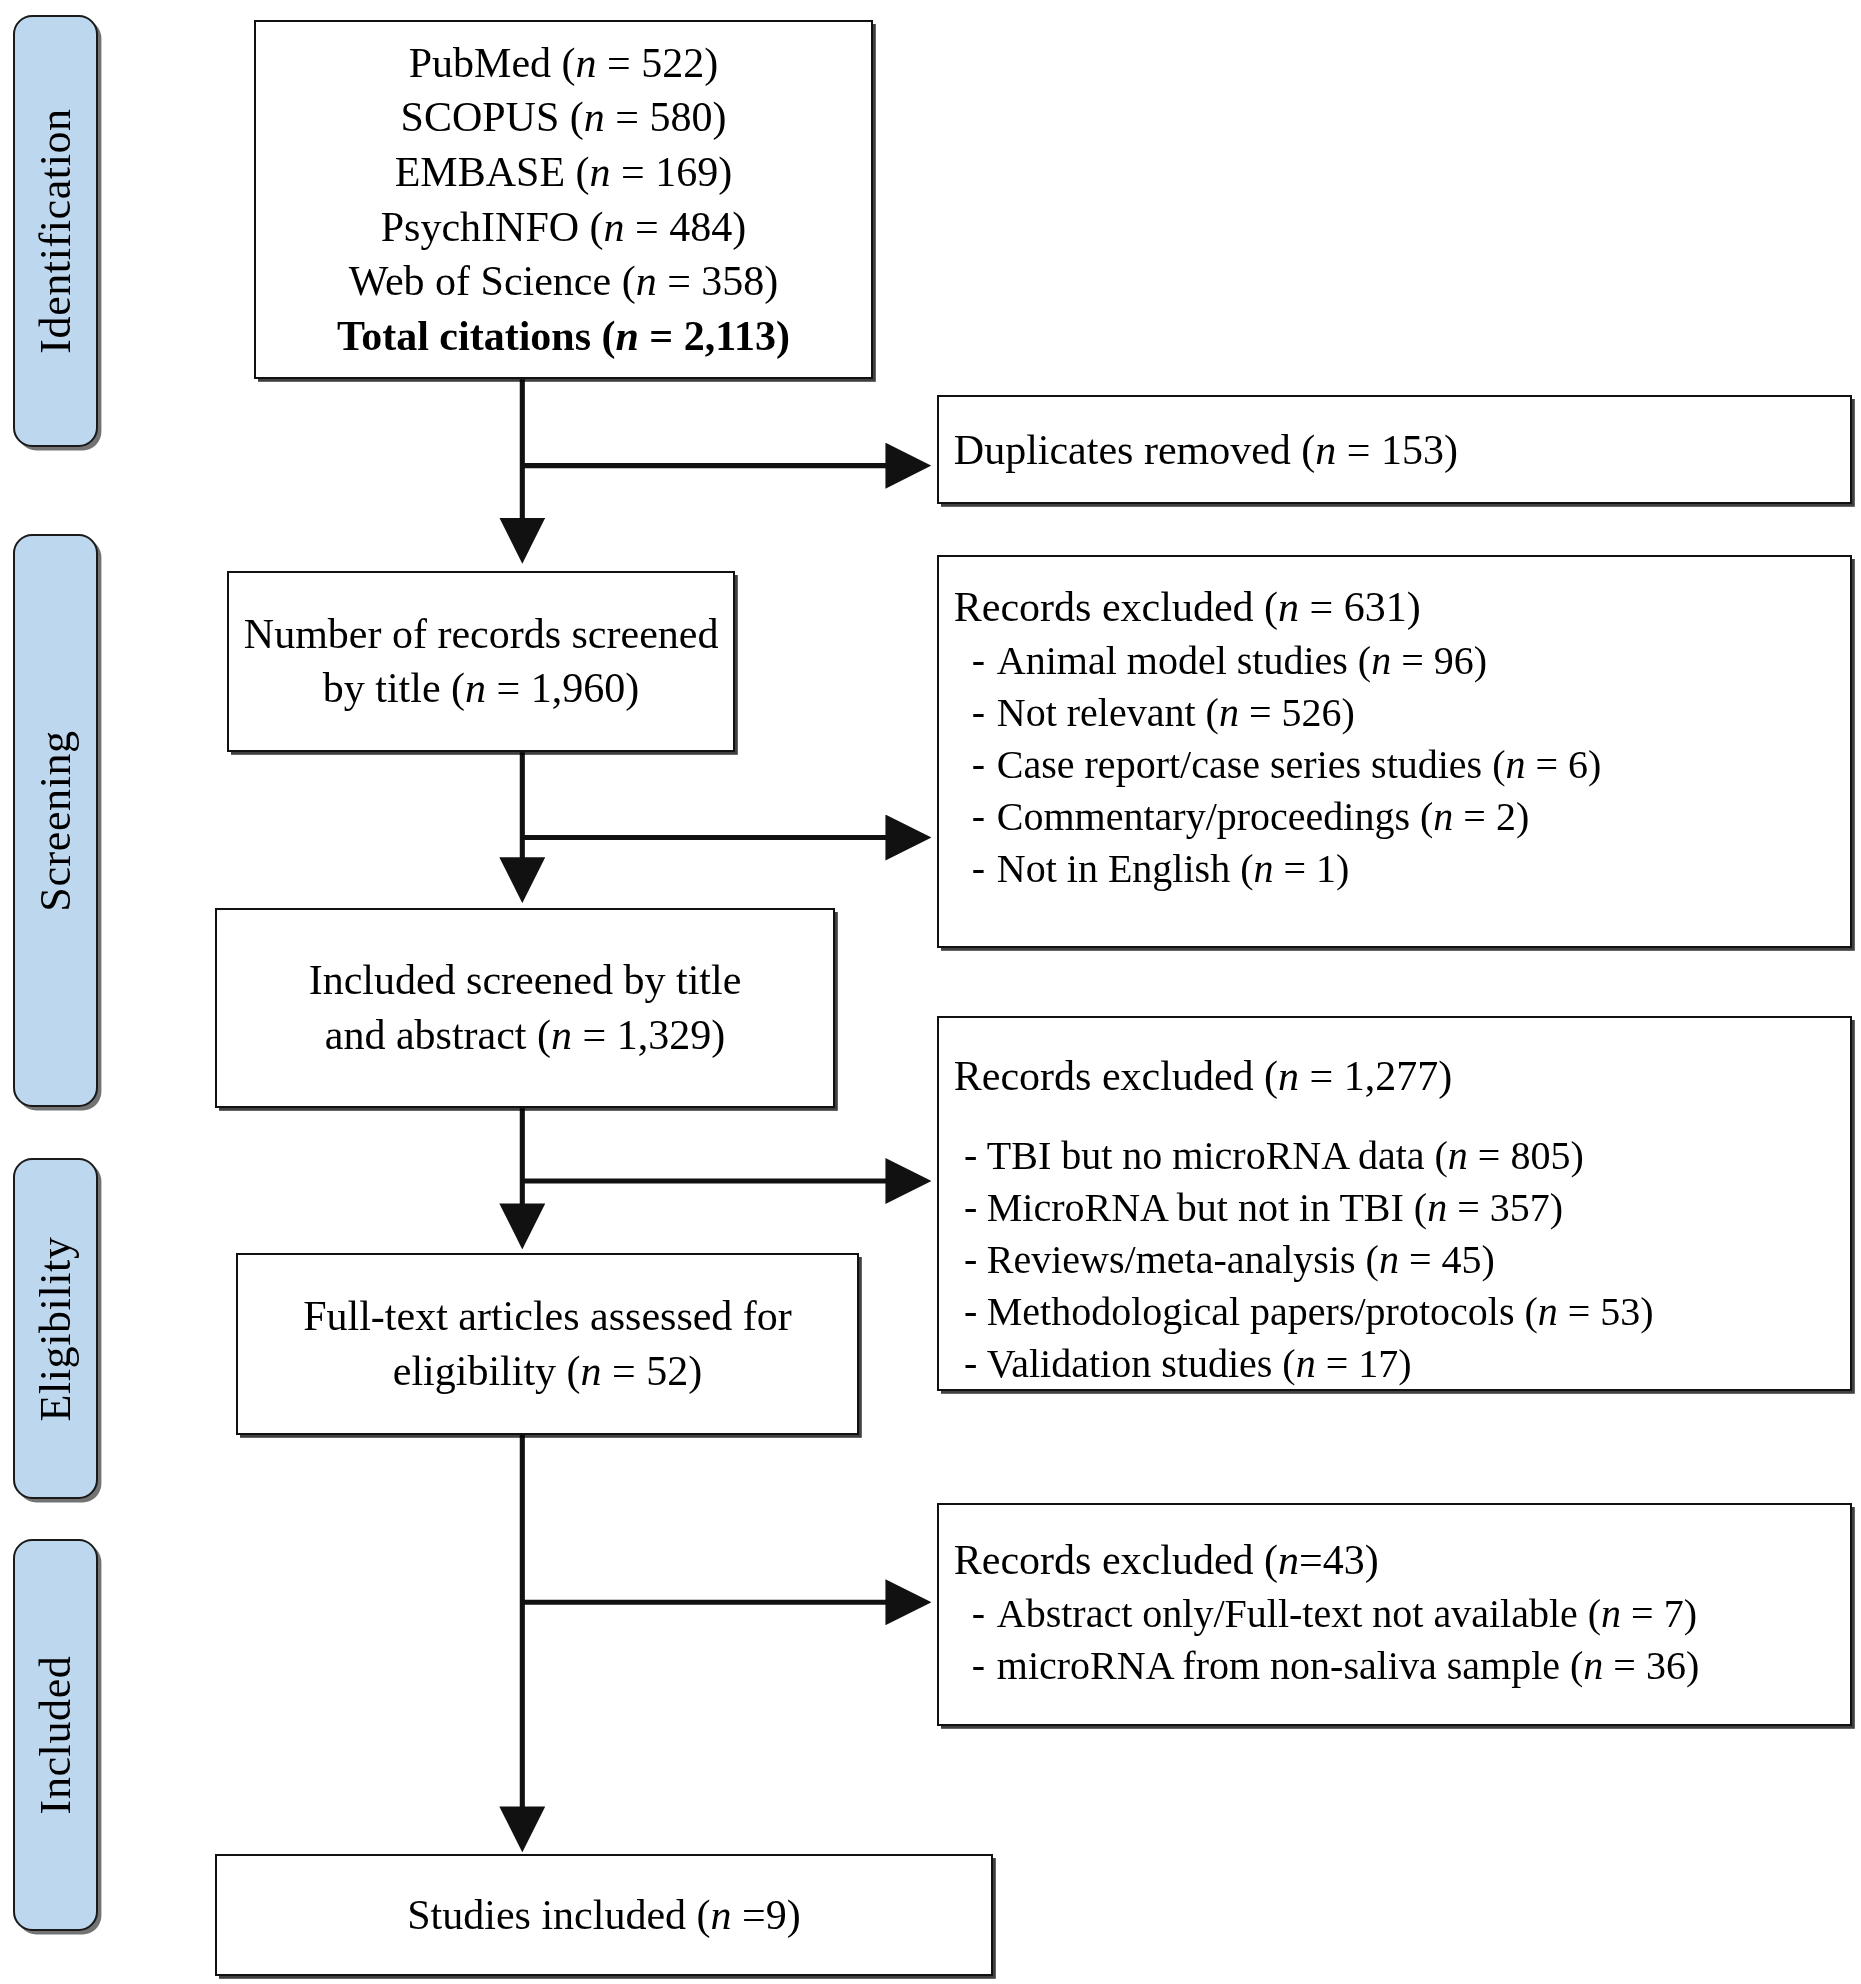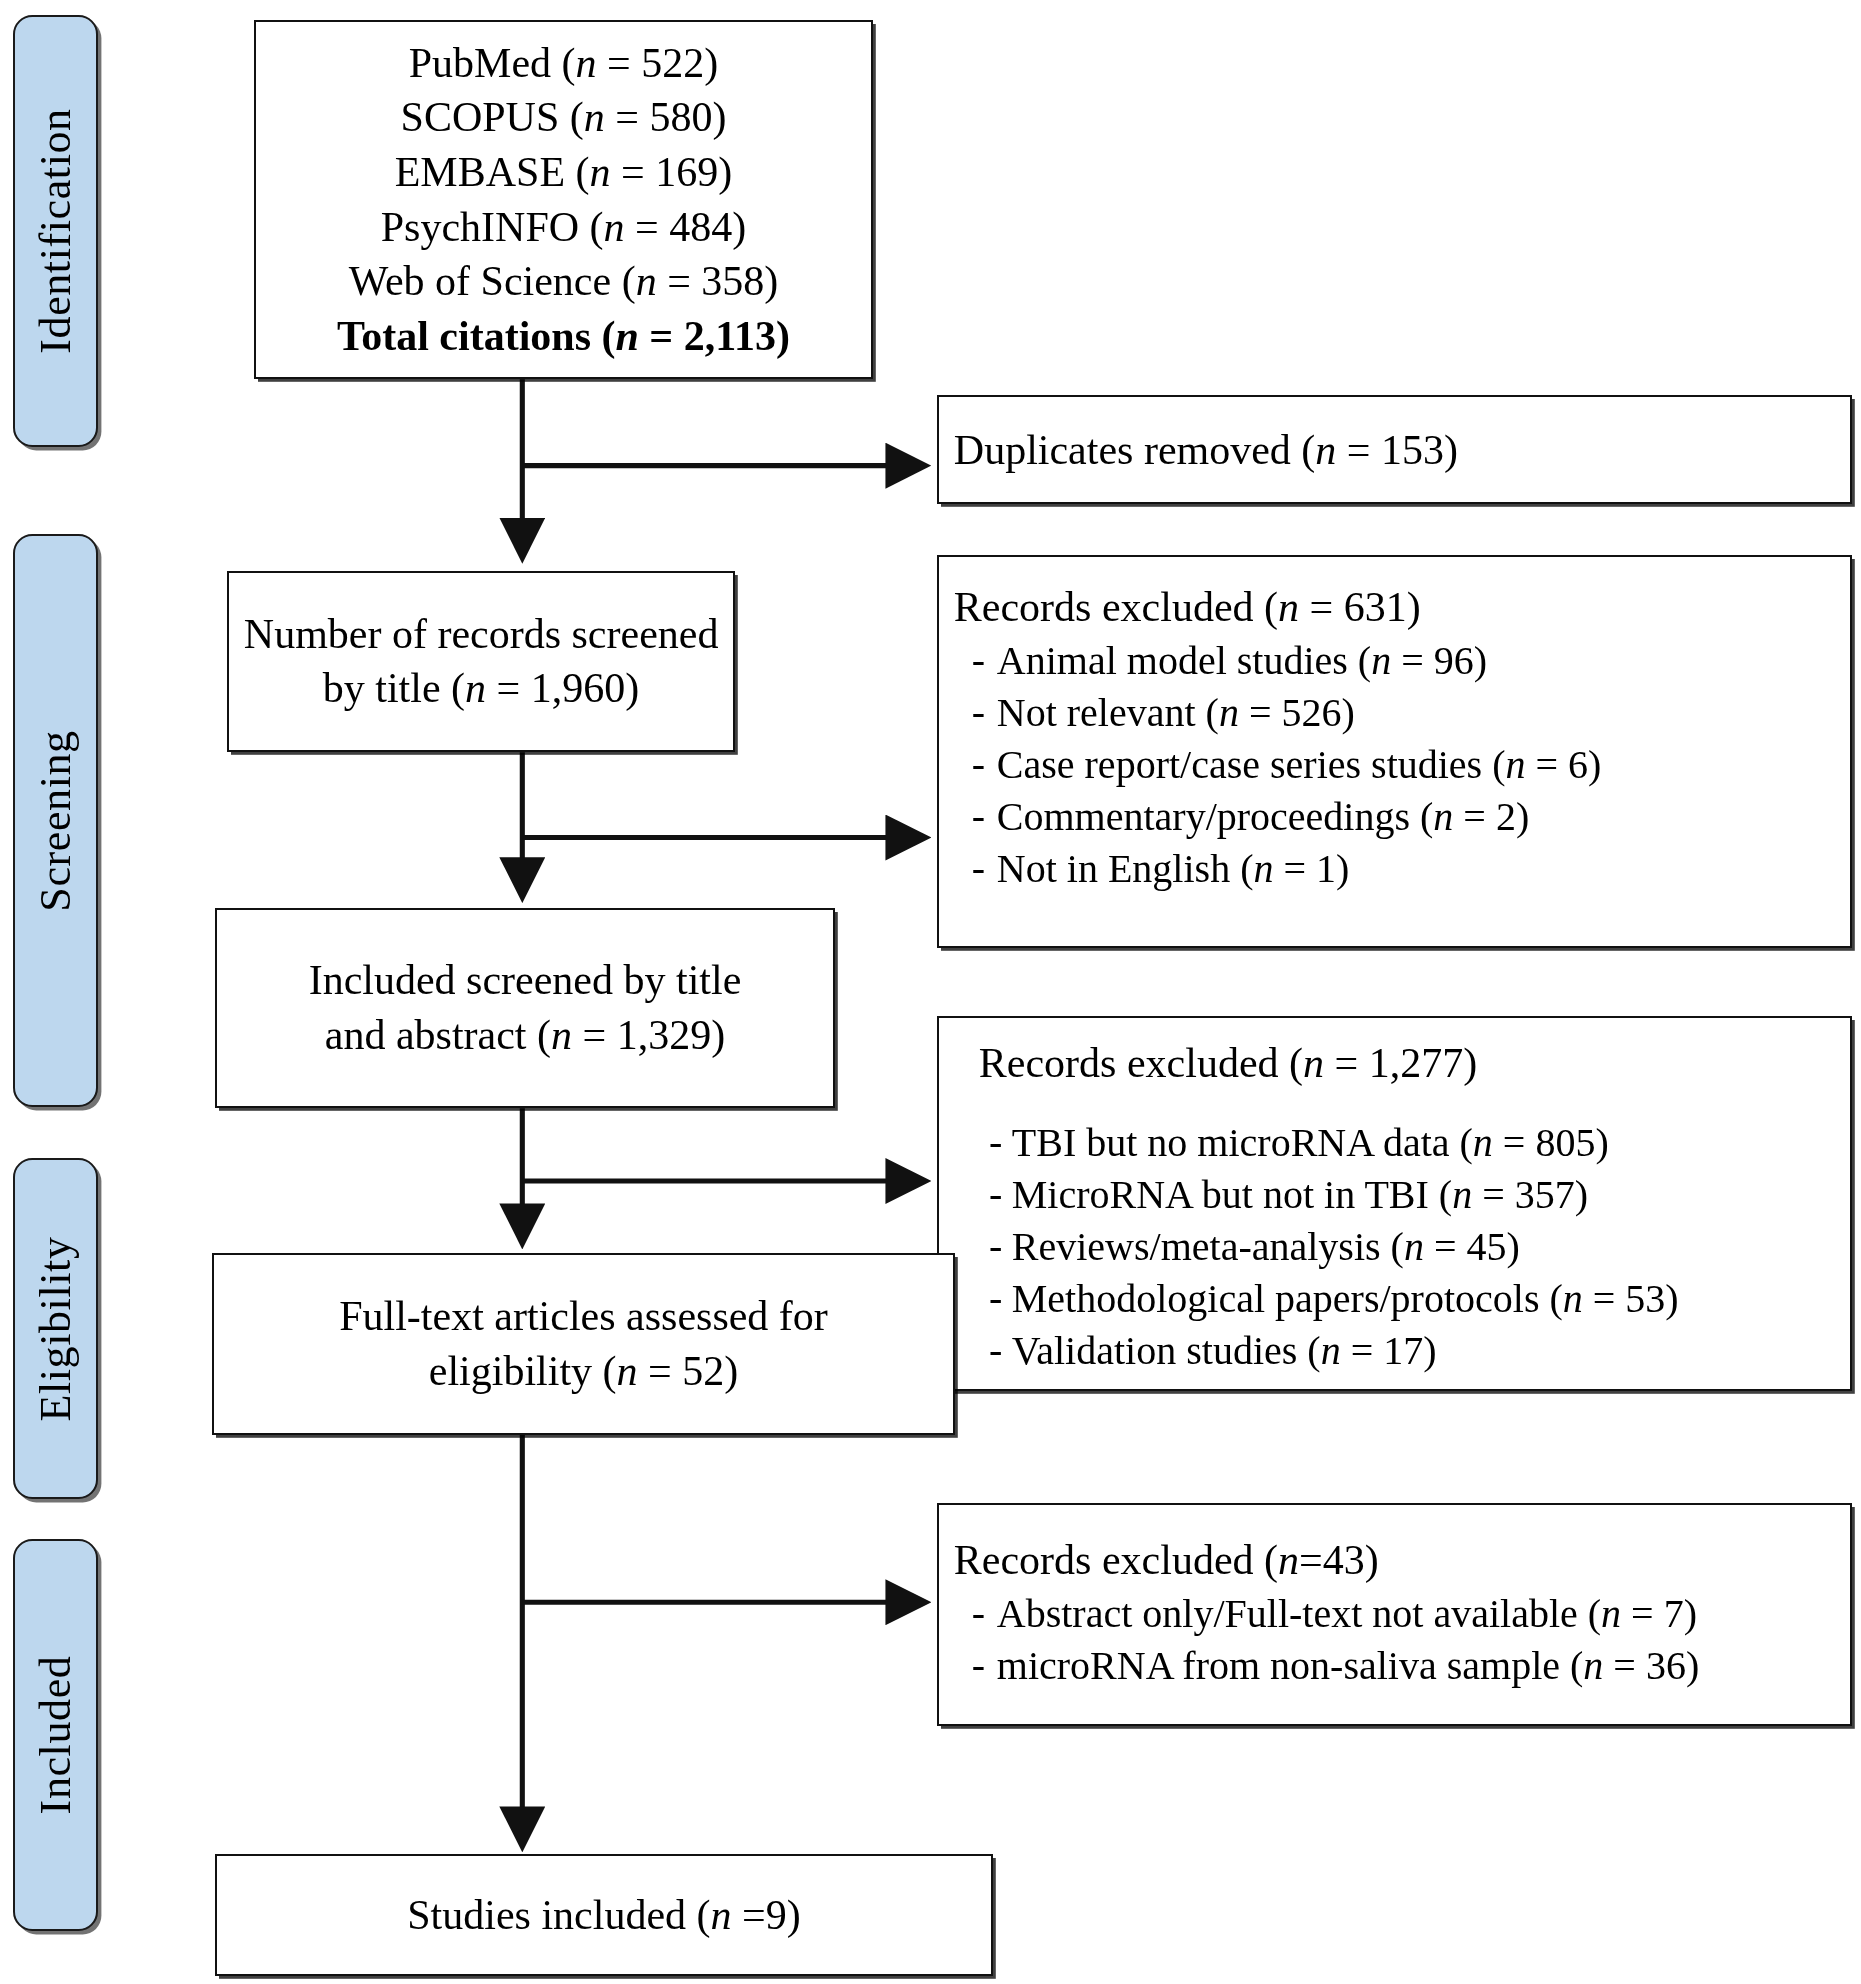--- a/index.html
+++ b/index.html
@@ -180,34 +180,34 @@
   </div>
 
   <div class="box" style="left:215px; top:908px; width:620px; height:200px;">
     <div class="box-inner">
       <span class="line center">Included screened by title</span>
       <span class="line center">and abstract (<i>n</i> = 1,329)</span>
     </div>
   </div>
 
   <div class="box" style="left:937px; top:1016px; width:915px; height:375px;">
-    <div class="box-inner left" style="padding-top:18px;margin-left:25px;">
+    <div class="box-inner left" style="padding-top:31px;">
       <span class="line">Records excluded (<i>n</i> = 1,277)</span>
       <div class="gap"></div>
       <ul class="bullets tight">
         <li><span class="dash">-</span><span>TBI but no microRNA data (<i>n</i> = 805)</span></li>
         <li><span class="dash">-</span><span>MicroRNA but not in TBI (<i>n</i> = 357)</span></li>
         <li><span class="dash">-</span><span>Reviews/meta-analysis (<i>n</i> = 45)</span></li>
         <li><span class="dash">-</span><span>Methodological papers/protocols (<i>n</i> = 53)</span></li>
         <li><span class="dash">-</span><span>Validation studies (<i>n</i> = 17)</span></li>
       </ul>
     </div>
   </div>
 
-  <div class="box" style="left:212px; top:1253px; width:743px; height:182px;">
+  <div class="box" style="left:236px; top:1253px; width:623px; height:182px;">
     <div class="box-inner">
       <span class="line center">Full-text articles assessed for</span>
       <span class="line center">eligibility (<i>n</i> = 52)</span>
     </div>
   </div>
 
   <div class="box" style="left:937px; top:1503px; width:915px; height:223px;">
     <div class="box-inner left" style="padding-top:28px;">
       <span class="line">Records excluded (<i>n</i>=43)</span>
       <ul class="bullets">

